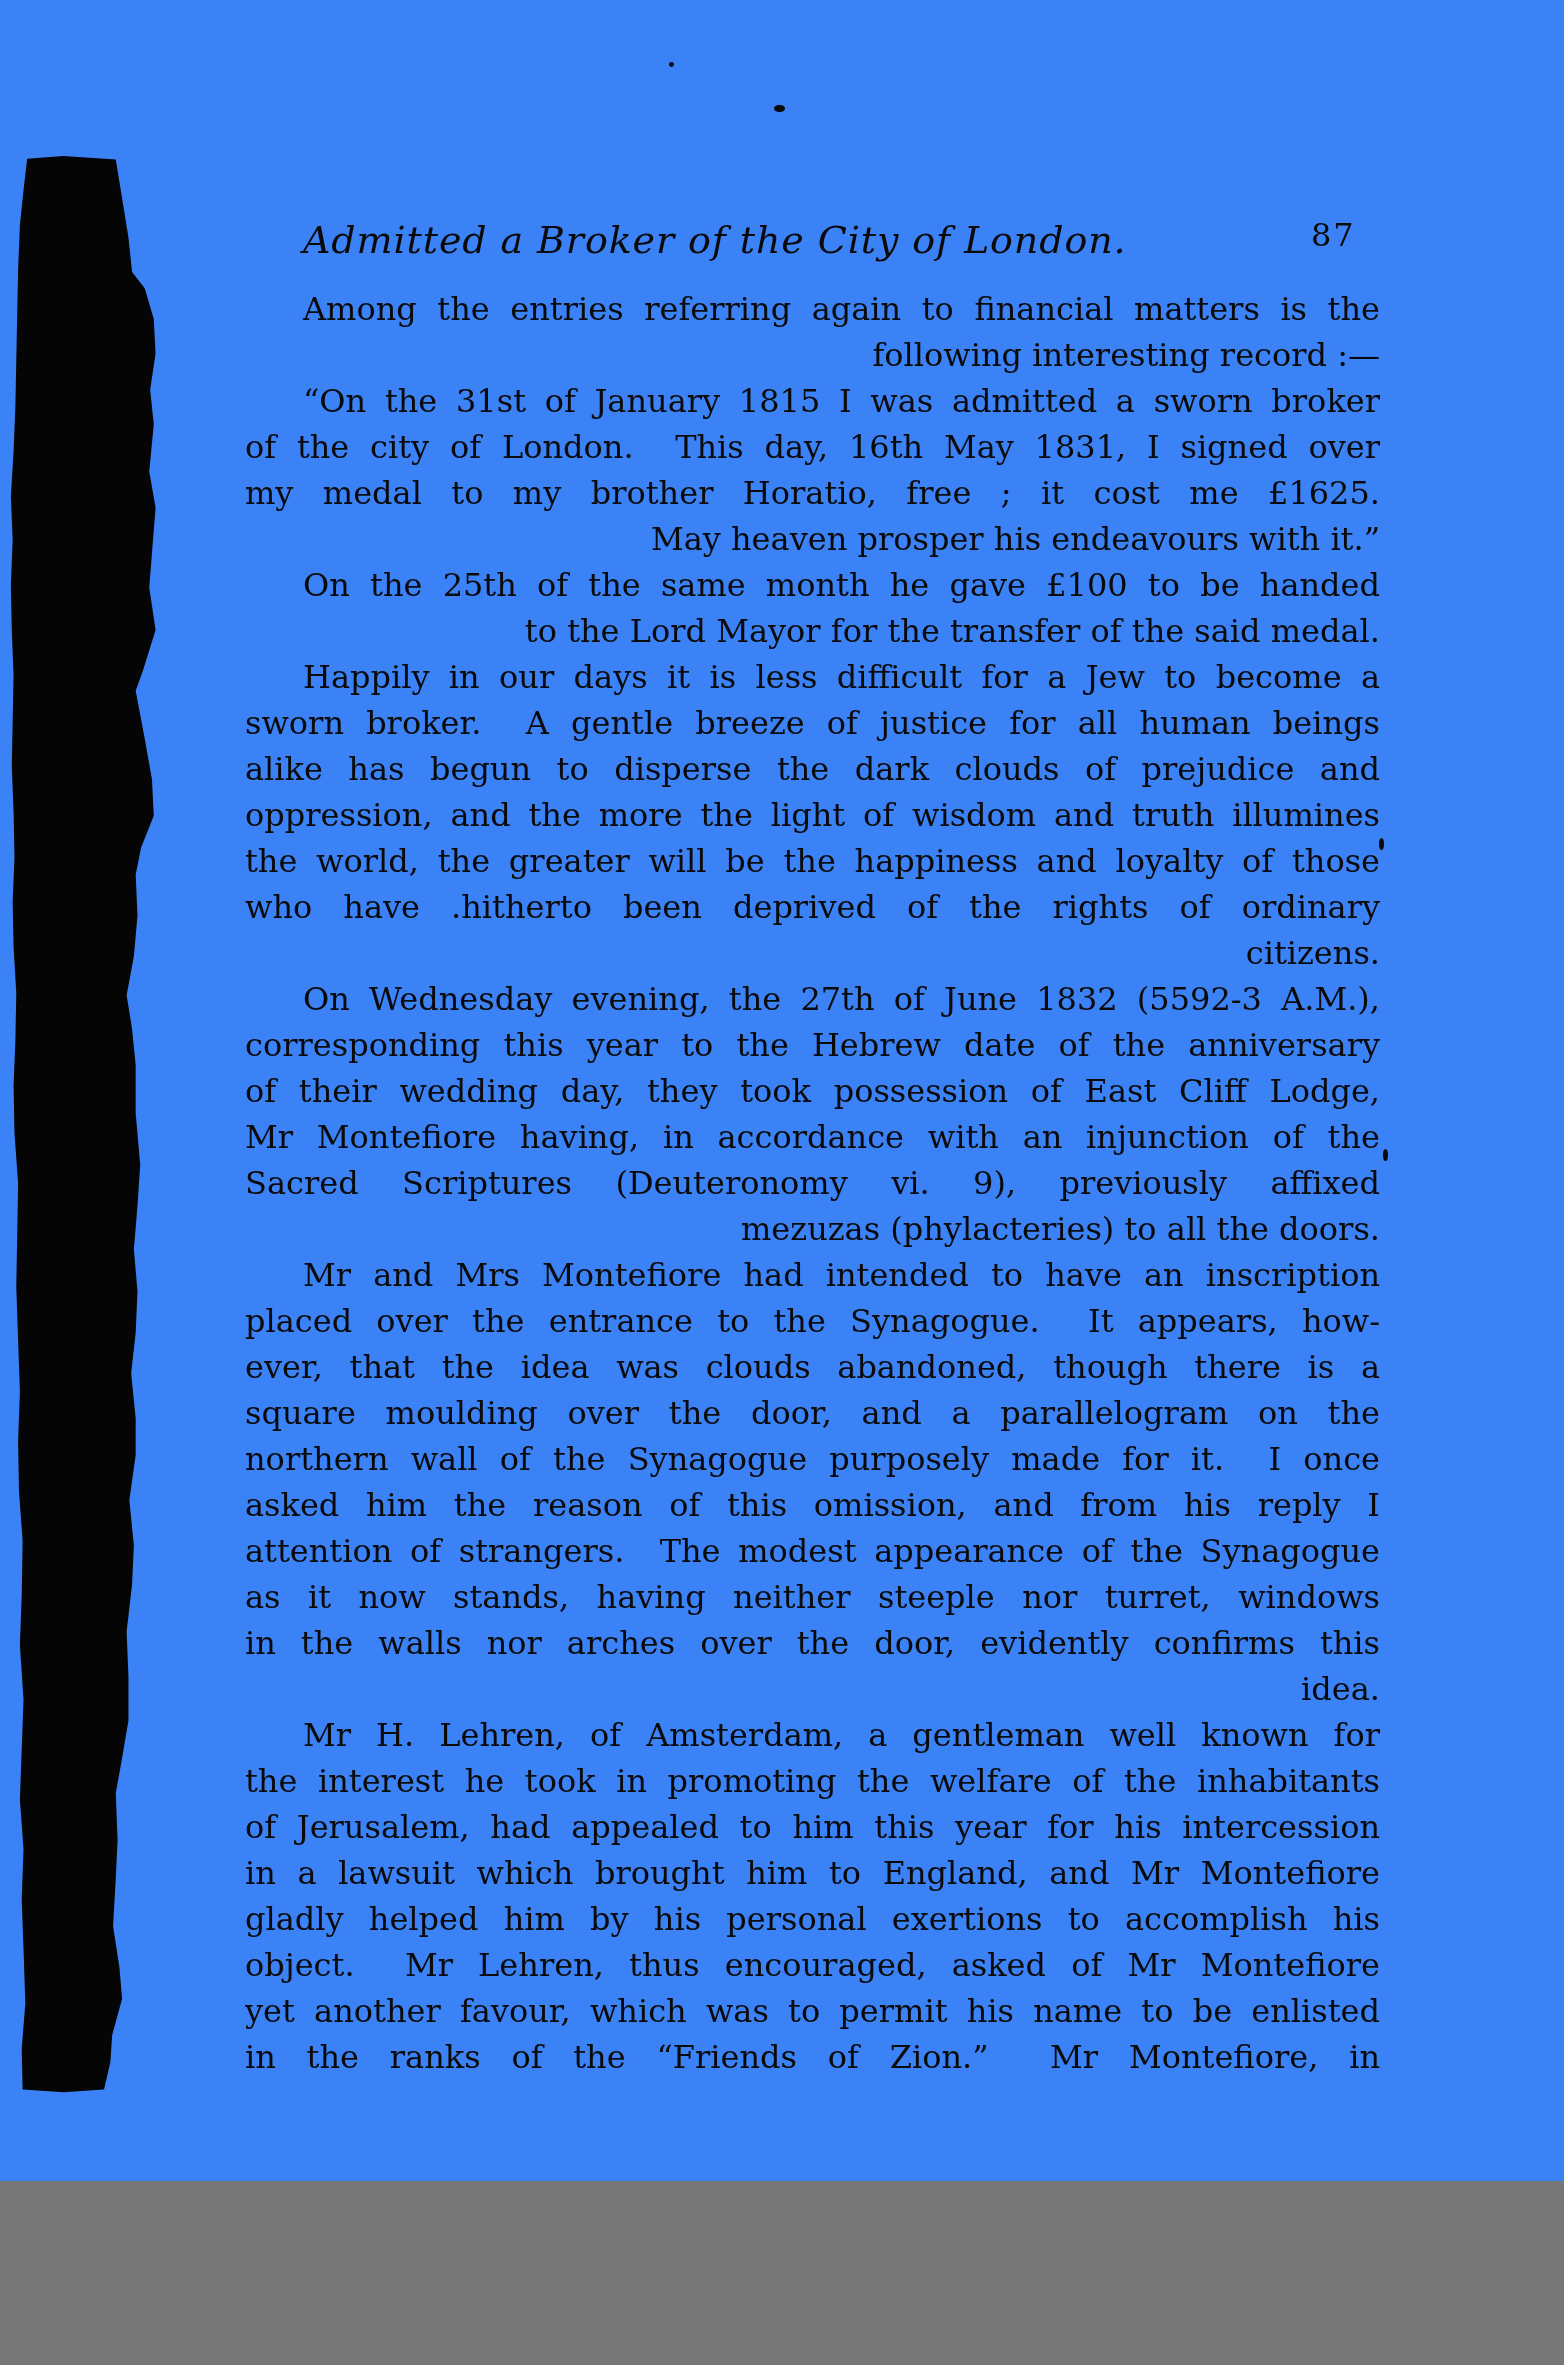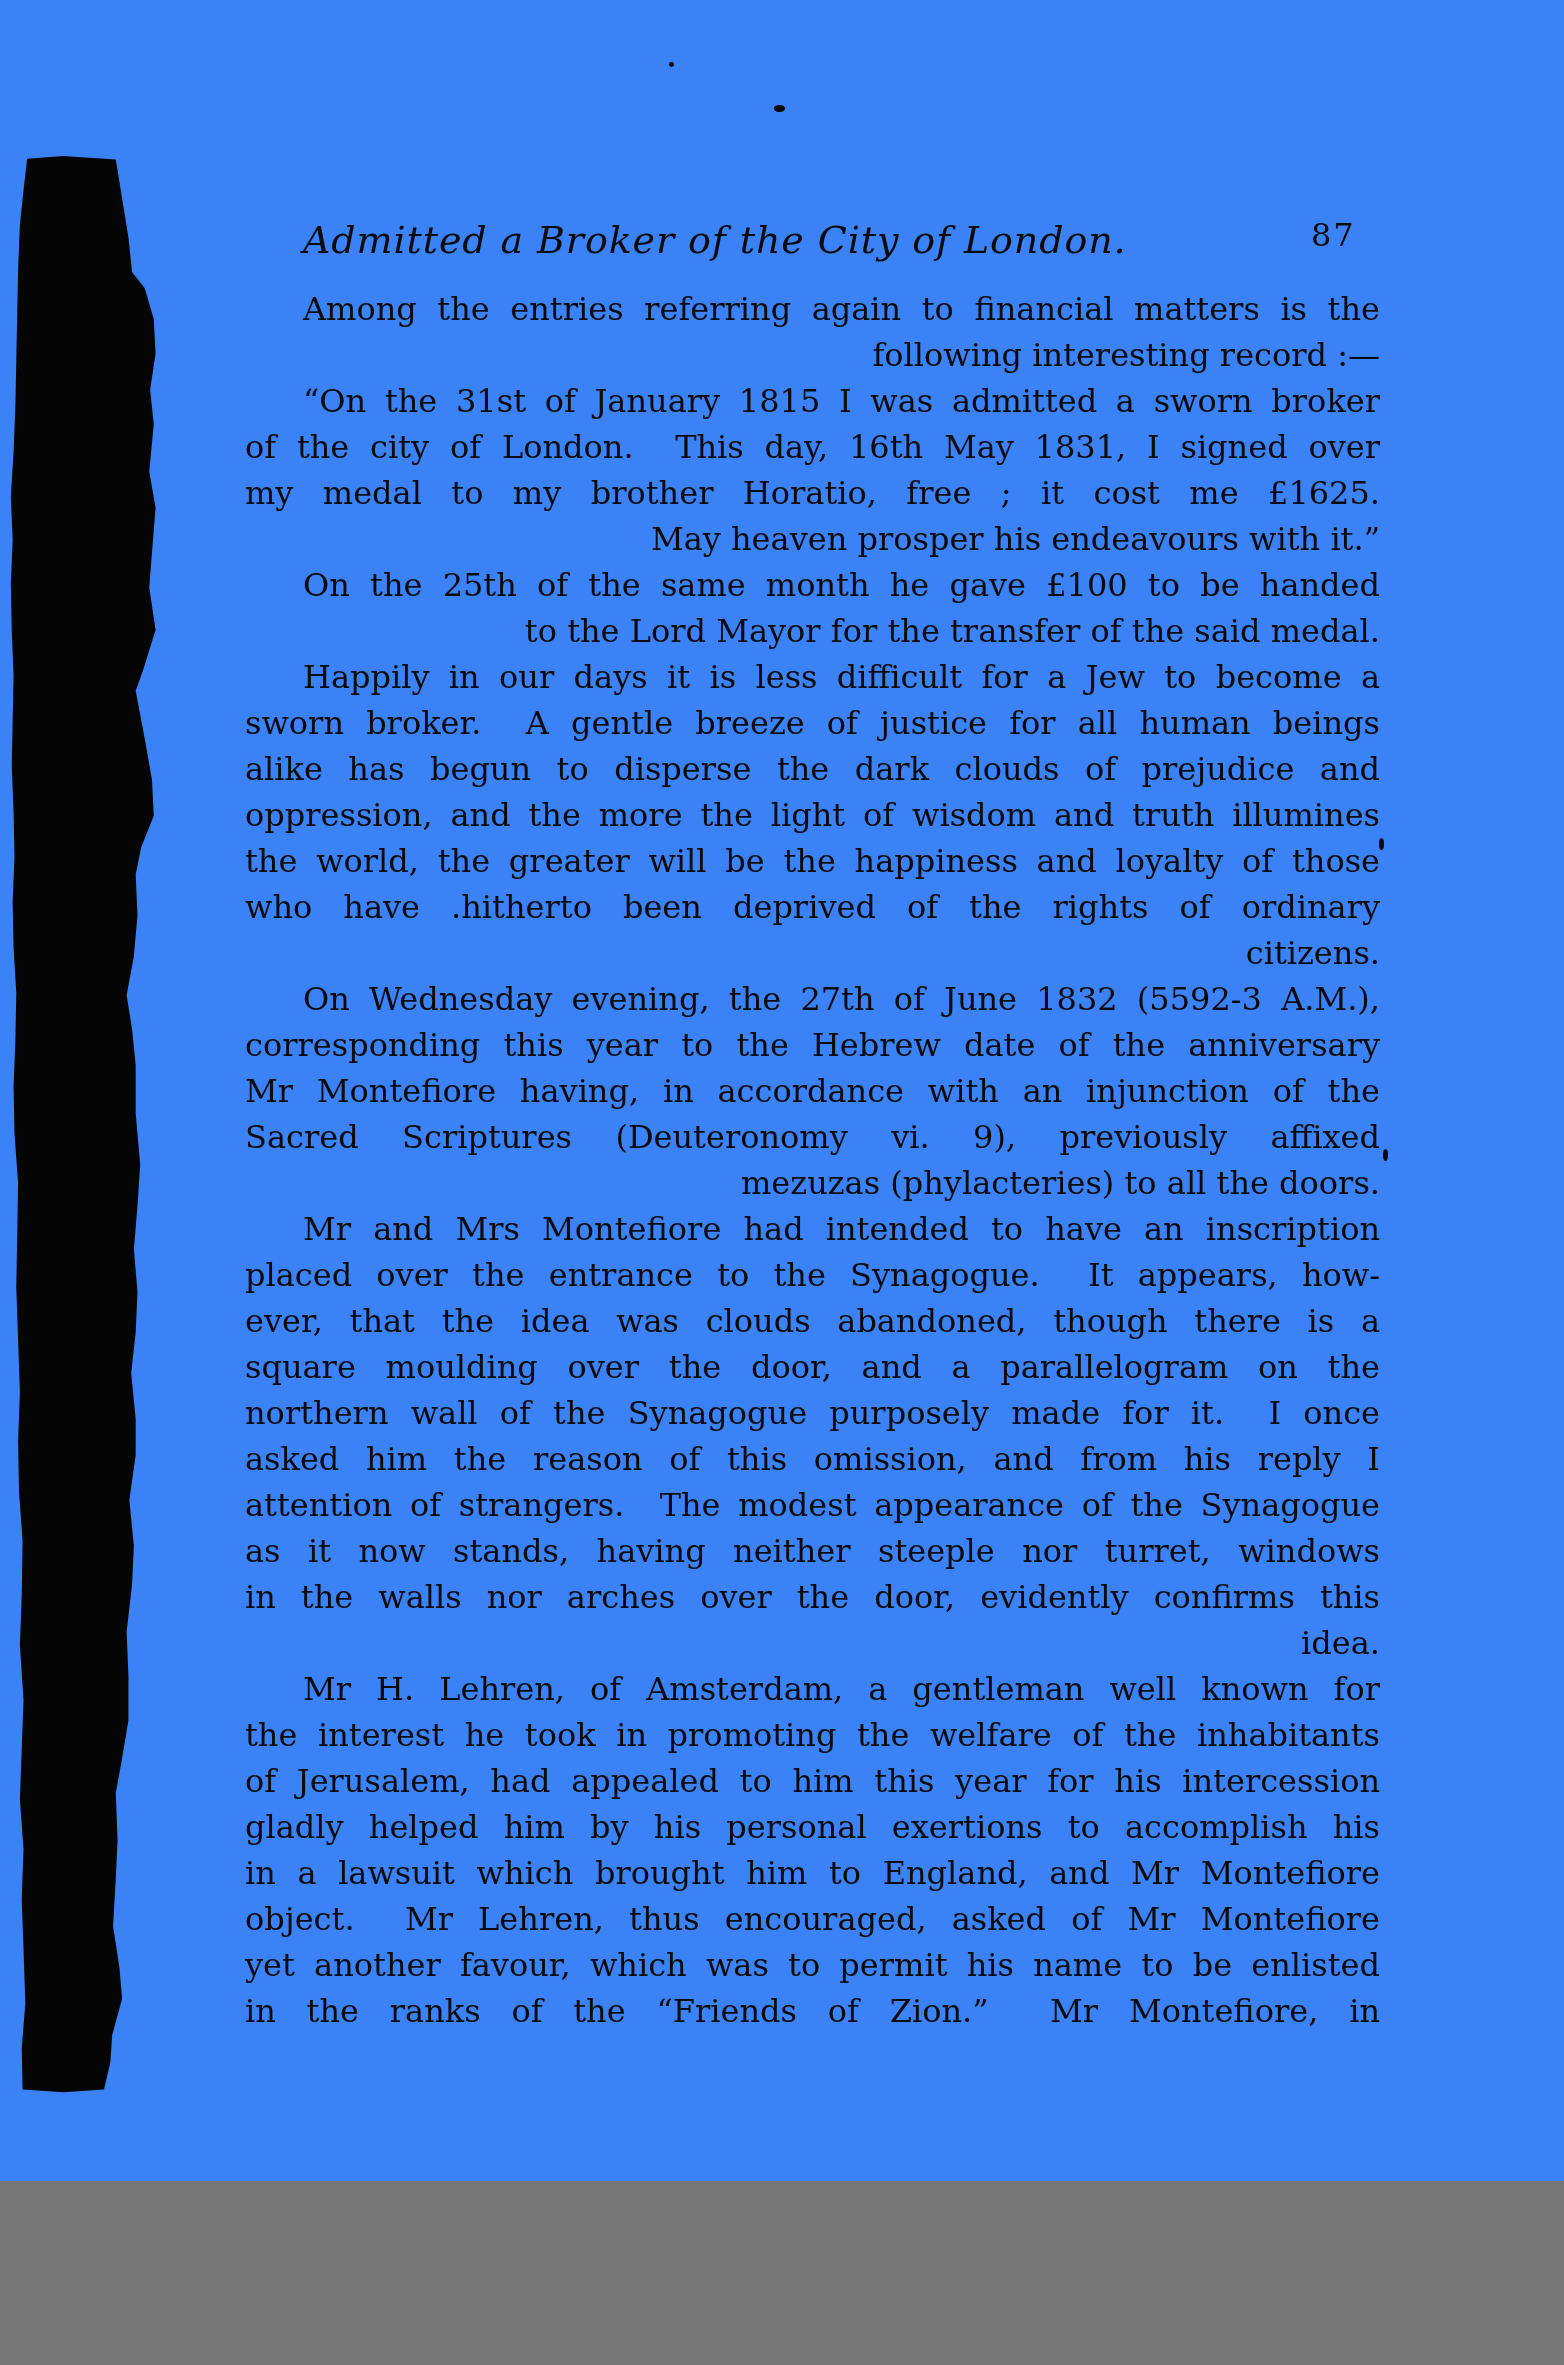--- a/index.html
+++ b/index.html
@@ -70,38 +70,39 @@
       <div class="line noj">to the Lord Mayor for the transfer of the said medal.</div>
       <div class="line ind">Happily in our days it is less difficult for a Jew to become a</div>
       <div class="line">sworn broker.&nbsp; A gentle breeze of justice for all human beings</div>
       <div class="line">alike has begun to disperse the dark clouds of prejudice and</div>
       <div class="line">oppression, and the more the light of wisdom and truth illumines</div>
       <div class="line">the world, the greater will be the happiness and loyalty of those</div>
       <div class="line">who have .hitherto been deprived of the rights of ordinary</div>
       <div class="line noj">citizens.</div>
       <div class="line ind">On Wednesday evening, the 27th of June 1832 (5592-3 A.M.),</div>
       <div class="line">corresponding this year to the Hebrew date of the anniversary</div>
+      <div class="line">of their wedding day, they took possession of East Cliff Lodge,</div>
       <div class="line">Mr Montefiore having, in accordance with an injunction of the</div>
       <div class="line">Sacred Scriptures (Deuteronomy vi. 9), previously affixed</div>
       <div class="line noj">mezuzas (phylacteries) to all the doors.</div>
       <div class="line ind">Mr and Mrs Montefiore had intended to have an inscription</div>
       <div class="line">placed over the entrance to the Synagogue.&nbsp; It appears, how-</div>
       <div class="line">ever, that the idea was clouds abandoned, though there is a</div>
       <div class="line">square moulding over the door, and a parallelogram on the</div>
       <div class="line">northern wall of the Synagogue purposely made for it.&nbsp; I once</div>
       <div class="line">asked him the reason of this omission, and from his reply I</div>
       <div class="line">attention of strangers.&nbsp; The modest appearance of the Synagogue</div>
       <div class="line">as it now stands, having neither steeple nor turret, windows</div>
       <div class="line">in the walls nor arches over the door, evidently confirms this</div>
       <div class="line noj">idea.</div>
       <div class="line ind">Mr H. Lehren, of Amsterdam, a gentleman well known for</div>
       <div class="line">the interest he took in promoting the welfare of the inhabitants</div>
       <div class="line">of Jerusalem, had appealed to him this year for his intercession</div>
+      <div class="line">in a lawsuit which brought him to England, and Mr Montefiore</div>
       <div class="line">gladly helped him by his personal exertions to accomplish his</div>
-      <div class="line">in a lawsuit which brought him to England, and Mr Montefiore</div>
       <div class="line">object.&nbsp; Mr Lehren, thus encouraged, asked of Mr Montefiore</div>
       <div class="line">yet another favour, which was to permit his name to be enlisted</div>
       <div class="line">in the ranks of the “Friends of Zion.”&nbsp; Mr Montefiore, in</div>
     </div>
 
 <div class="speck" style="left: 669px; top: 62px; width: 5.4px; height: 5.4px;"></div>
     <div class="speck" style="left: 774px; top: 105px; width: 11px; height: 7.3px;"></div>
     <div class="speck" style="left: 1379px; top: 838px; width: 5.4px; height: 11.8px;"></div>
     <div class="speck" style="left: 1383px; top: 1149px; width: 5.4px; height: 11.8px;"></div>
   </div>

